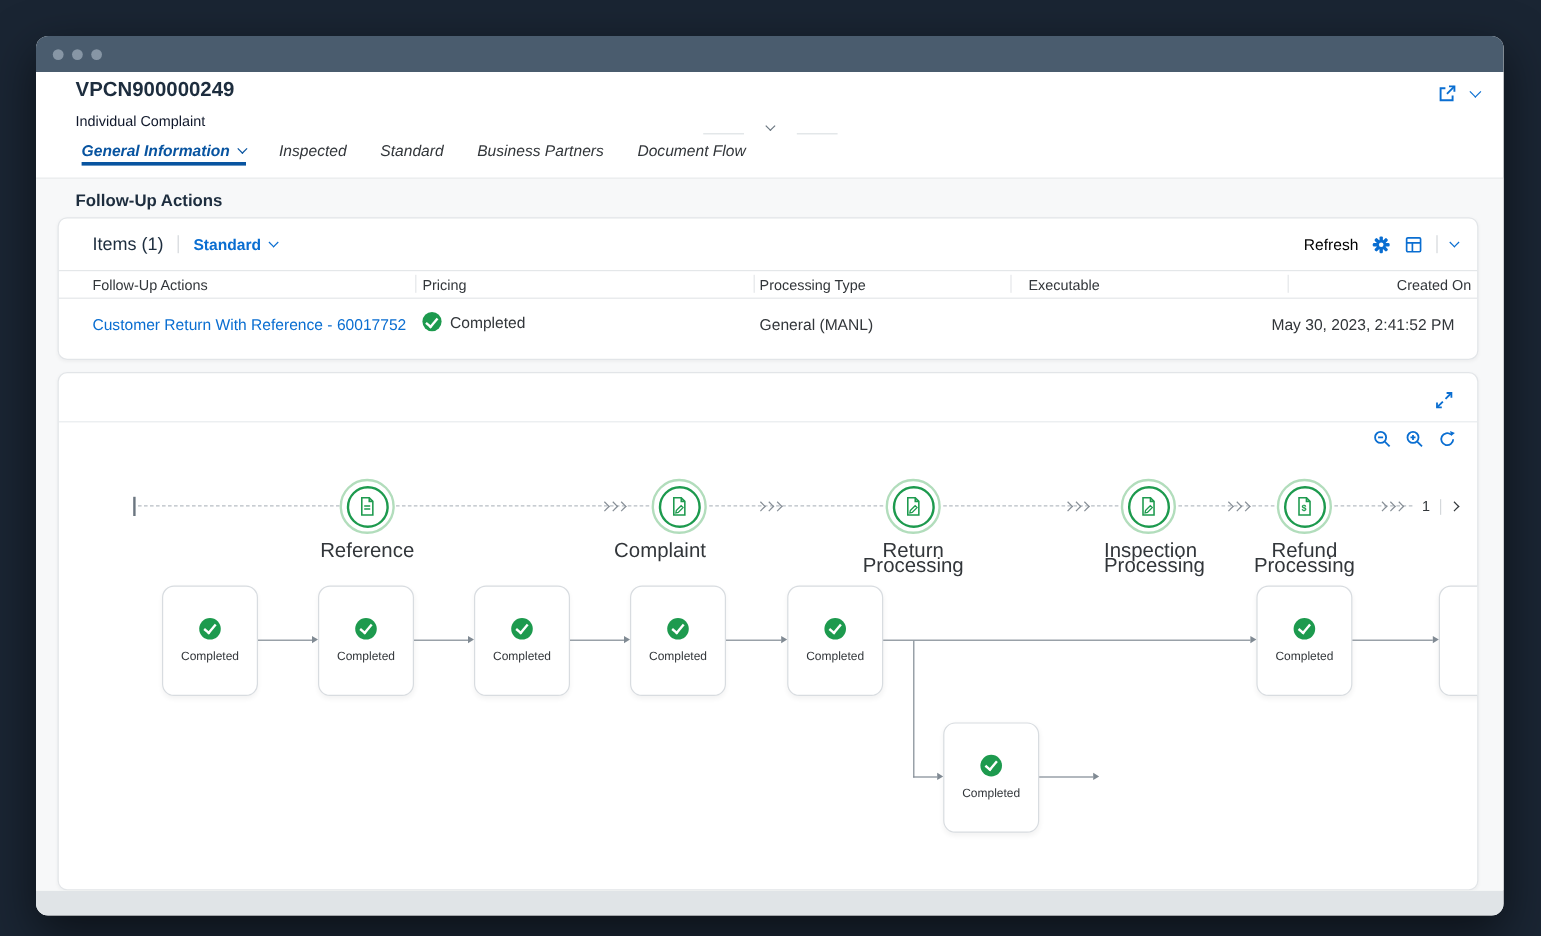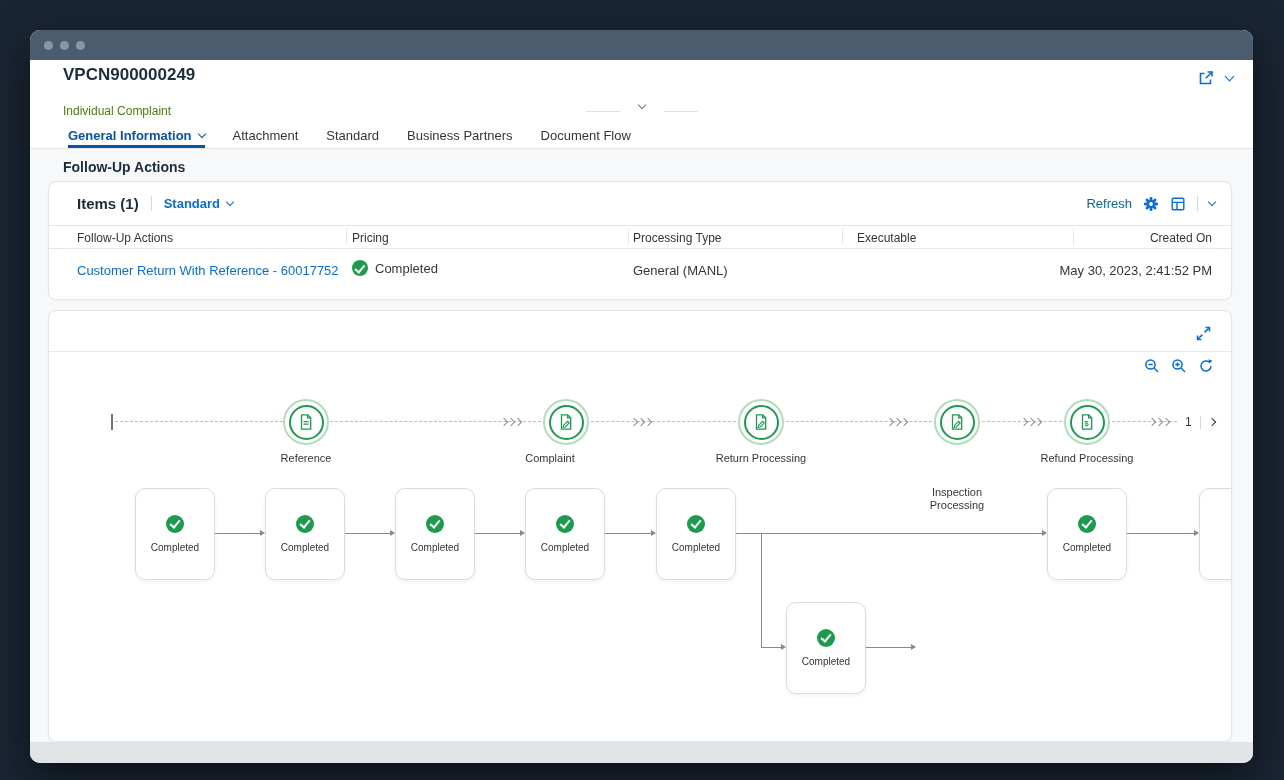--- a/index.html
+++ b/index.html
@@ -6,52 +6,52 @@
   .stage{position:relative;width:1284px;height:780px;background:#1a2533;overflow:hidden;}
   .window{position:absolute;left:30px;top:30px;width:1223px;height:733px;border-radius:10px;overflow:hidden;
           background:#fff;box-shadow:0 14px 40px rgba(0,0,0,.55);display:flex;flex-direction:column;}
   .titlebar{height:30px;background:#4a5c6e;display:flex;align-items:center;padding-left:14px;gap:7px;flex:0 0 auto;}
   .dot{width:9px;height:9px;border-radius:50%;background:#8796a5;}
   .app-body{position:relative;flex:1;background:#fff;overflow:hidden;}
   .window-footer{height:21px;background:#e0e4e7;flex:0 0 auto;}
 
   
   .page-title{position:absolute;left:33px;top:5px;font-size:17px;font-weight:bold;color:#1d2d3e;text-align:right;}
-  .page-subtitle{position:absolute;left:33px;top:44px;font-size:12px;color:#4d7c0f;}
+  .page-subtitle{position:absolute;left:33px;top:34px;font-size:12px;color:#0f172a;}
   .header-actions{position:absolute;right:20px;top:10px;display:flex;align-items:center;gap:12px;color:#0a6ed1;}
   .icon-btn{display:flex;align-items:center;justify-content:center;background:none;border:none;padding:0;cursor:pointer;color:#0a6ed1;}
   .collapse-wrap{position:absolute;left:50%;top:45px;transform:translateX(-50%);display:flex;align-items:center;gap:10px;}
   .collapse-wrap .line{width:34px;height:1px;background:#dde1e4;}
   .collapse-btn{width:24px;height:13px;display:flex;align-items:flex-start;justify-content:center;color:#6a7680;background:#fff;border:none;cursor:pointer;padding:0;}
 
   .chev{display:inline-block;width:6px;height:6px;border-right:1.8px solid currentColor;border-bottom:1.8px solid currentColor;}
   .chev.down{transform:rotate(45deg);margin-top:-3px;}
   .chev.right{transform:rotate(-45deg);}
   .chev.sm{width:5px;height:5px;border-width:1.5px;}
 
   
-  .tabs{position:absolute;left:38px;top:58px;height:30px;display:flex;gap:28px;align-items:flex-end;}
+  .tabs{position:absolute;left:38px;top:58px;height:30px;display:flex;gap:28px;align-items:flex-start;font-style:italic;}
   .tab{font-size:13px;color:#32363a;display:flex;align-items:center;gap:7px;padding-bottom:2px;border-bottom:3px solid transparent;cursor:pointer;}
   .tab.active{color:#0854a0;font-weight:bold;border-bottom-color:#0854a0;}
   .header-divider{position:absolute;left:0;right:0;top:88px;height:1px;background:#e4e7e9;}
   .content-bg{position:absolute;left:0;right:0;top:89px;bottom:0;background:#f7f8f9;}
 
   .section-title{position:absolute;left:33px;top:99px;font-size:14px;font-weight:bold;color:#1d2d3e;}
 
   .panel{position:absolute;background:#fff;border:1px solid #e2e5e8;border-radius:8px;box-shadow:0 1px 3px rgba(0,0,0,.04);box-sizing:border-box;}
   .table-panel{left:18px;top:121px;width:1184px;height:119px;}
   .flow-panel{left:18px;top:250px;width:1184px;height:432px;overflow:hidden;}
 
   
   .tbl-toolbar-left{position:absolute;left:28px;top:0;height:43px;display:flex;align-items:center;gap:12px;}
-  .items-label{font-size:15px;font-weight:bold;color:#1d2d3e;}
+  .items-label{font-size:15px;font-weight:normal;color:#1d2d3e;}
   .vdiv{width:1px;height:15px;background:#d4d8db;}
   .view-selector{display:flex;align-items:center;gap:7px;color:#0a6ed1;font-size:13px;font-weight:bold;background:none;border:none;cursor:pointer;padding:0;}
   .tbl-toolbar-right{position:absolute;right:16px;top:0;height:43px;display:flex;align-items:center;gap:11px;}
-  .refresh-label{font-size:13px;color:#0369a1;background:none;border:none;padding:0;}
+  .refresh-label{font-size:13px;color:#000000;background:none;border:none;padding:0;}
 
   
   .tbl-head{position:absolute;top:43px;left:0;right:0;height:24px;border-top:1px solid #e4e7e9;border-bottom:1px solid #e4e7e9;box-sizing:border-box;}
   .th{position:absolute;top:5px;font-size:12px;color:#32363a;cursor:pointer;}
   .col-sep{position:absolute;width:1px;height:15px;top:47px;background:#e4e7e9;}
   .tbl-row{position:absolute;top:67px;left:0;right:0;bottom:0;font-size:13px;color:#32363a;}
   .cell-link{position:absolute;left:28px;top:14px;color:#0a6ed1;text-decoration:none;cursor:pointer;}
   .cell-status{position:absolute;left:303px;top:11px;display:flex;align-items:center;gap:7px;}
   .cell-type{position:absolute;left:584px;top:14px;}
   .cell-exec{position:absolute;left:808px;top:6px;width:256px;line-height:18px;}
@@ -64,22 +64,22 @@
 
   
   .expand-btn{position:absolute;top:15px;right:20px;}
   .flow-sep{position:absolute;top:40px;left:0;right:0;height:1px;background:#e8ebee;}
   .zoom-toolbar{position:absolute;top:47px;right:17px;display:flex;align-items:center;gap:11px;}
   .lane-tick{position:absolute;left:62px;top:103px;width:2px;height:16px;background:#6b7680;}
   .dash{position:absolute;top:110px;height:0;border-top:1px dashed #b7bdc3;}
   .chev3{position:absolute;top:108px;display:flex;gap:1px;color:#868e96;}
   .flow-node{position:absolute;top:88px;width:46px;height:46px;border:2px solid #b2ddbc;border-radius:50%;box-sizing:border-box;background:#fff;display:flex;align-items:center;justify-content:center;cursor:pointer;}
   .flow-node-inner{width:35px;height:35px;border:2.5px solid #1d9a4e;border-radius:50%;box-sizing:border-box;background:#fff;display:flex;align-items:center;justify-content:center;}
-  .node-label{position:absolute;top:141px;width:130px;text-align:center;font-size:11px;color:#32363a;line-height:13px;}
-  .node-label.narrow{width:74px;margin-top:34px;}
+  .node-label{position:absolute;top:141px;width:130px;text-align:center;font-size:17px;color:#32363a;line-height:13px;}
+  .node-label.narrow{width:74px;}
   .flow-pager{position:absolute;left:1136px;top:104px;display:flex;align-items:center;gap:8px;font-size:12px;color:#32363a;}
 
   .status-card{position:absolute;top:177px;width:80px;height:92px;background:#fff;border:1px solid #d8dce0;border-radius:10px;box-sizing:border-box;
                box-shadow:0 2px 4px rgba(0,0,0,.05);display:flex;flex-direction:column;align-items:center;justify-content:center;gap:9px;cursor:pointer;}
   .status-card.low{top:291px;}
   .status-card .card-label{font-size:10px;color:#32363a;}
 
   .h-arrow{position:absolute;height:1px;background:#808a93;}
   .h-arrow::after{content:"";position:absolute;left:100%;top:-3.5px;border:3.5px solid transparent;border-left:5px solid #808a93;border-right:0;}
   .v-line{position:absolute;width:1px;background:#808a93;}
@@ -124,21 +124,21 @@
         </button>
         <span class="line"></span>
       </div>
 
       <div class="tabs">
         <div class="tab active">
           <span>General Information</span>
           <span class="chev down sm"></span>
         </div>
         <div class="tab">
-          <span>Attachment</span>
+          <span>Inspected</span>
         </div>
         <div class="tab">
           <span>Standard</span>
         </div>
         <div class="tab">
           <span>Business Partners</span>
         </div>
         <div class="tab">
           <span>Document Flow</span>
         </div>
@@ -189,21 +189,21 @@
           <button class="icon-btn">
             <span class="chev down sm"></span>
           </button>
         </div>
 
         <div class="tbl-head">
           <span class="th" style="left:28px">Follow-Up Actions</span>
           <span class="th" style="left:303px">Pricing</span>
           <span class="th" style="left:584px">Processing Type</span>
           <span class="th" style="left:808px">Executable</span>
-          <span class="th" style="right:19px">Created On</span>
+          <span class="th" style="right:5px">Created On</span>
         </div>
         <span class="col-sep" style="left:297px"></span>
         <span class="col-sep" style="left:579px"></span>
         <span class="col-sep" style="left:793px"></span>
         <span class="col-sep" style="left:1024px"></span>
 
         <div class="tbl-row">
           <a class="cell-link">Customer Return With Reference - 60017752</a>
           <div class="cell-status">
             <span class="check-badge"></span>

